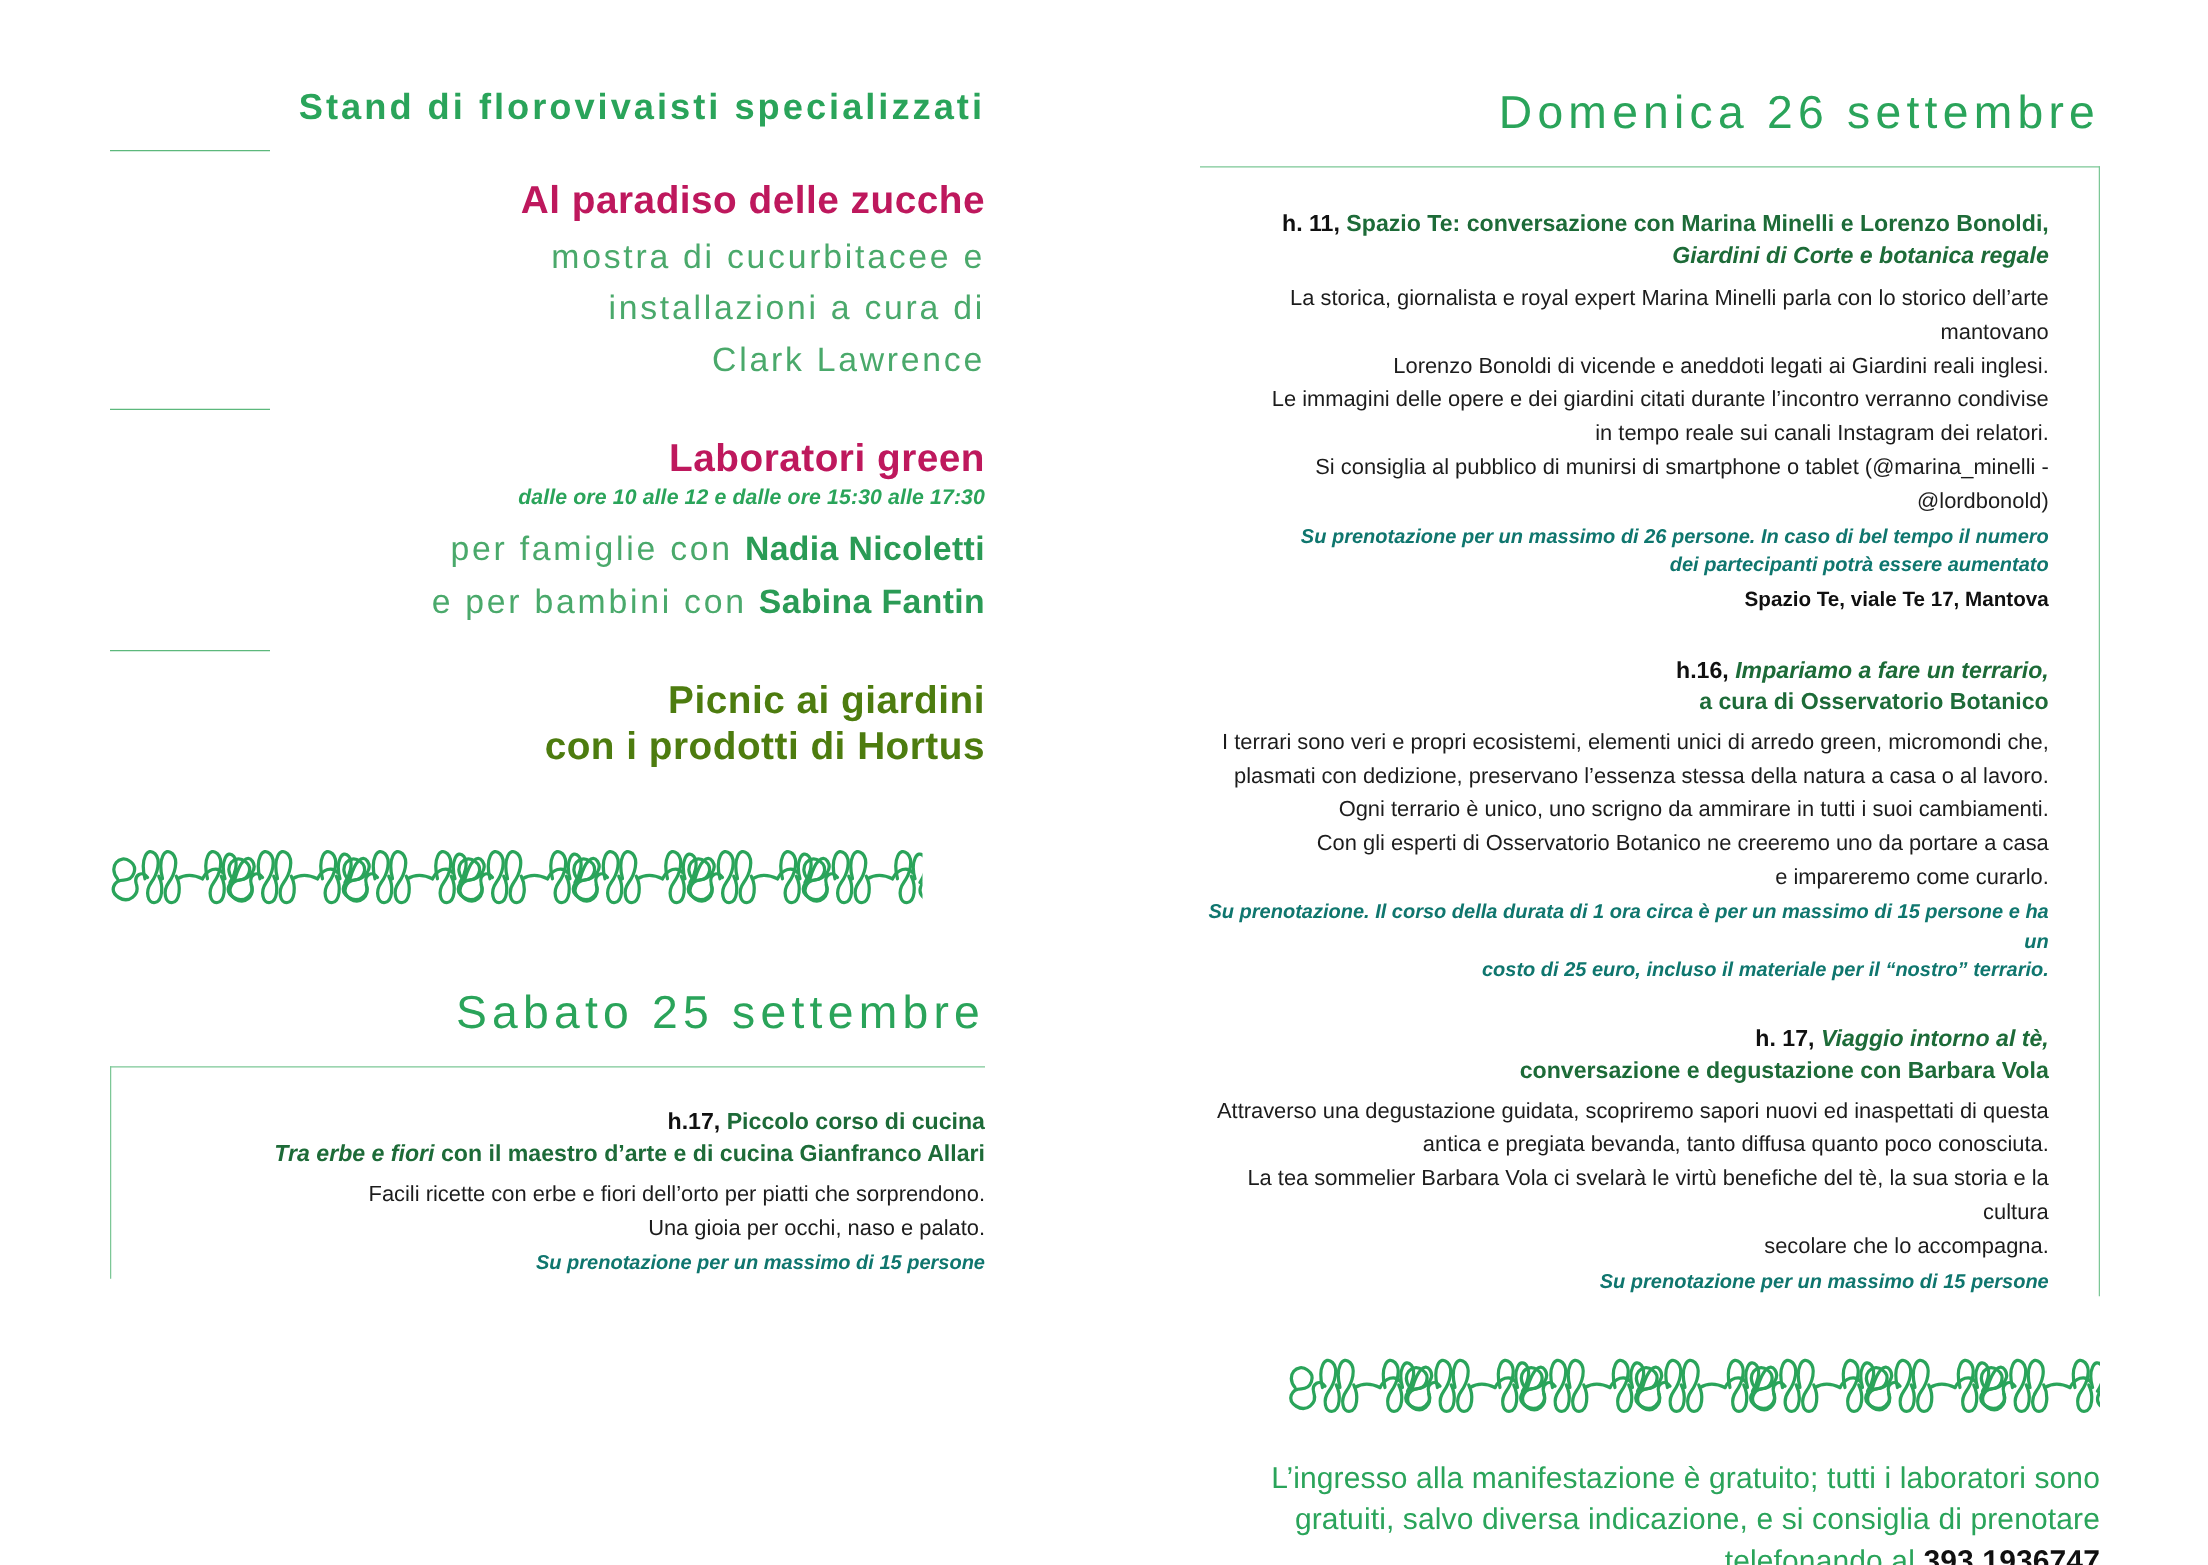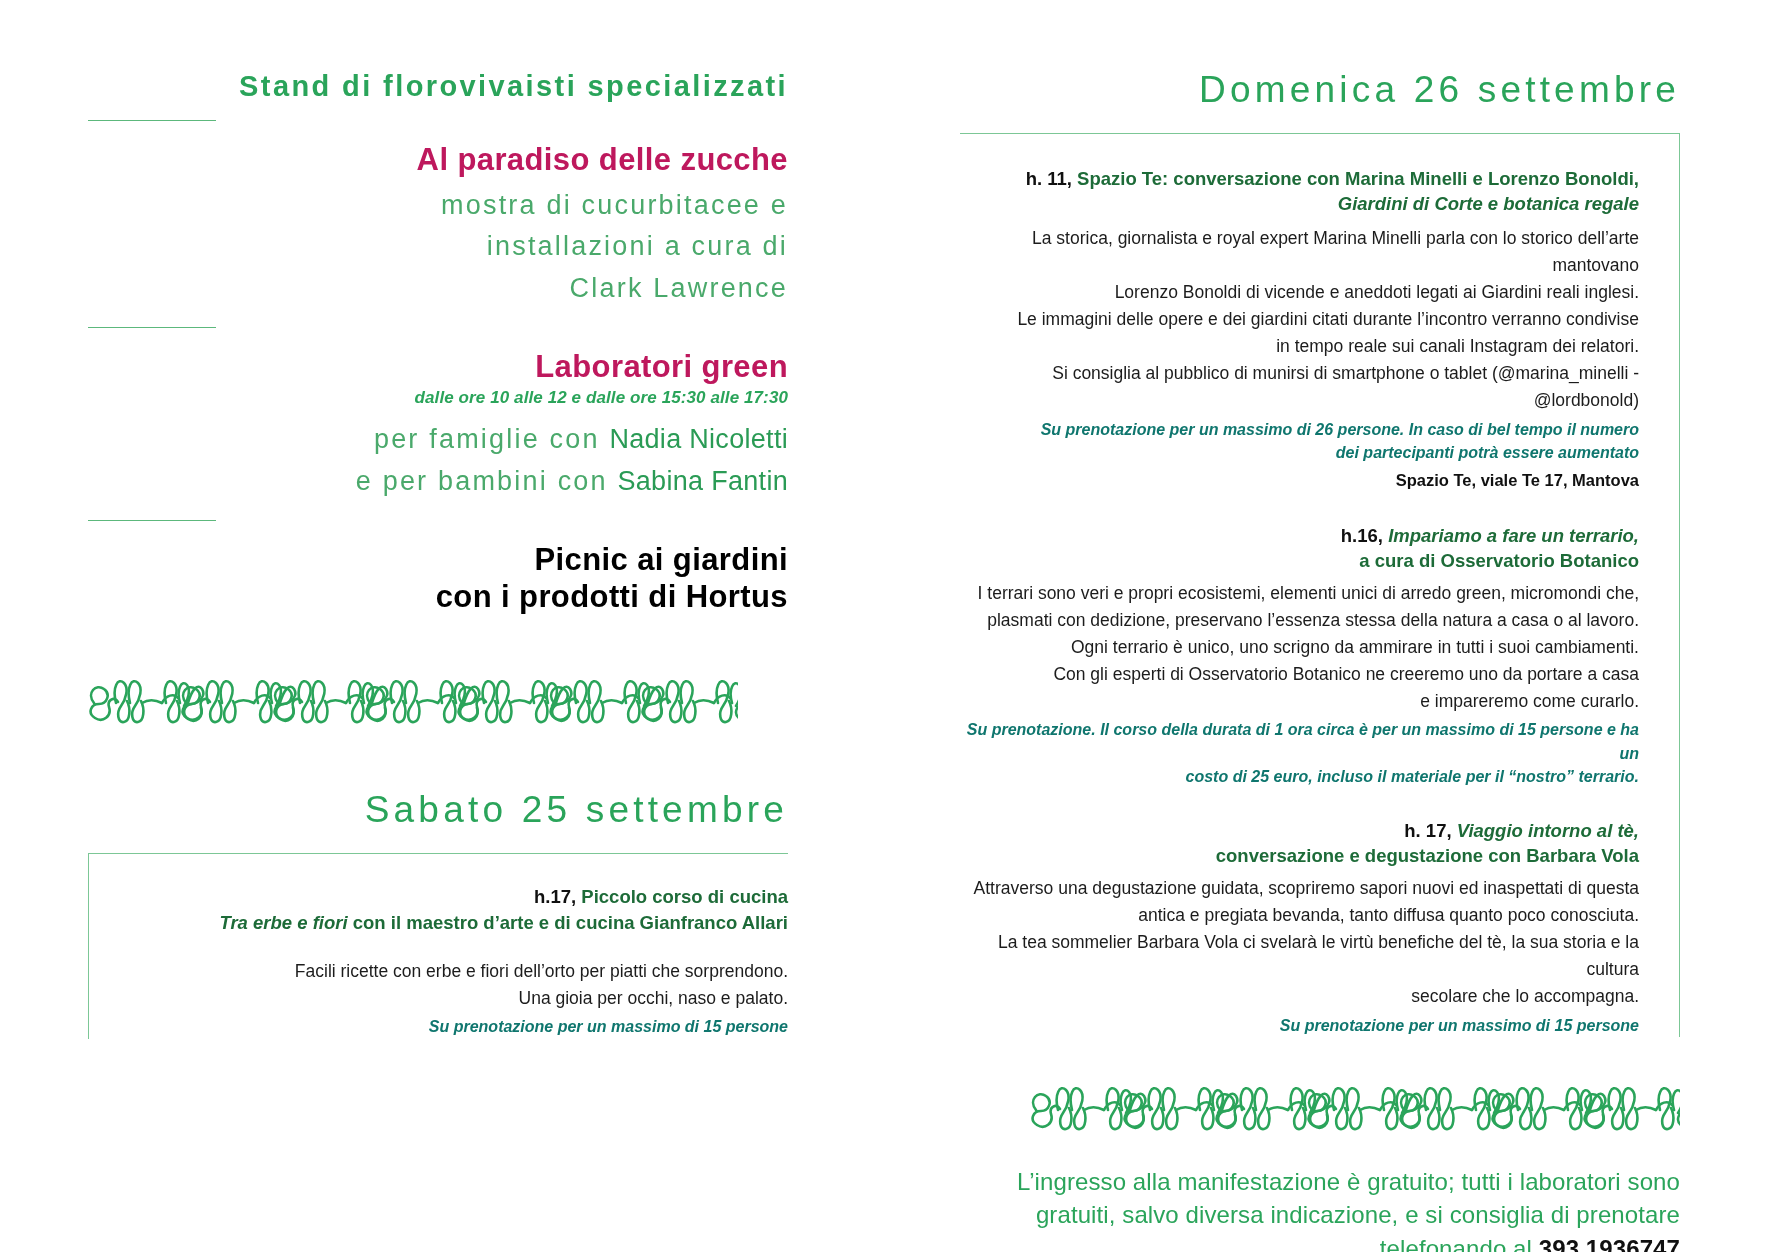--- a/index.html
+++ b/index.html
@@ -20,26 +20,26 @@
 
   
   .hdr-light{
     font-size:29px;font-weight:700;color:#2aa45a;
     letter-spacing:2.4px;line-height:1.15;
   }
   .hdr-bold{
     font-size:31px;font-weight:700;color:#be185d;
     letter-spacing:.4px;line-height:1.2;
   }
-  .hdr-bold.dark{color:#000000;}
+  .hdr-bold.dark{color:#4d7c0f;}
   .sub-light{
     font-size:27px;font-weight:300;color:#4aa96b;
     letter-spacing:2.2px;line-height:1.55;
   }
-  .sub-light b{font-weight:400;color:#2a9b55;letter-spacing:.3px;}
+  .sub-light b{font-weight:700;color:#2a9b55;letter-spacing:.3px;}
   .time-it{
     font-size:17px;font-weight:700;font-style:italic;color:#2aa45a;
     letter-spacing:.1px;line-height:1.3;margin-top:2px;
   }
   .rule{
     width:128px;height:0;border-top:1.6px solid #5cb87c;
     margin:17px 0 20px 0;
   }
 
   
@@ -174,21 +174,21 @@
       <div class="day-title">Sabato 25 settembre</div>
 
       <div class="frame-left">
         <div class="ev-head ev-line">
           <span class="hnum">h.17</span><span class="comma">,</span>
           <span>Piccolo corso di cucina</span>
         </div>
         <div class="ev-head ev-line">
           <em>Tra erbe e fiori</em><span> con il maestro d’arte e di cucina  Gianfranco Allari</span>
         </div>
-        <div class="ev-body" style="margin-top:23px;">
+        <div class="ev-body" style="margin-top:7px;">
           <div>Facili ricette con erbe e fiori dell’orto per piatti che sorprendono.</div>
           <div>Una gioia per occhi, naso e palato.</div>
         </div>
         <div class="ev-note">Su prenotazione per un massimo di 15 persone</div>
       </div>
     </div>
   </div>
 
   <div class="col-right">
 

